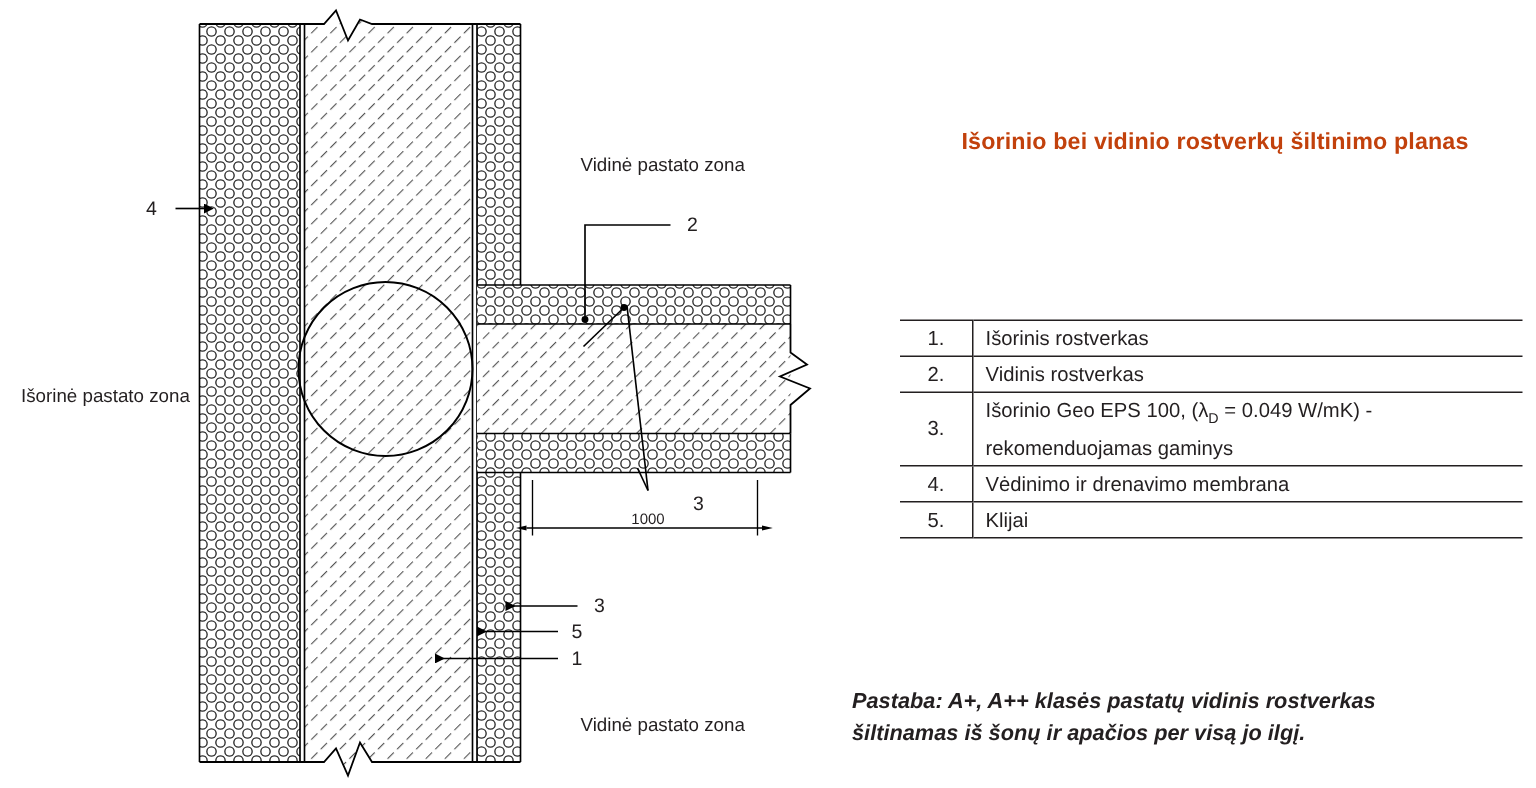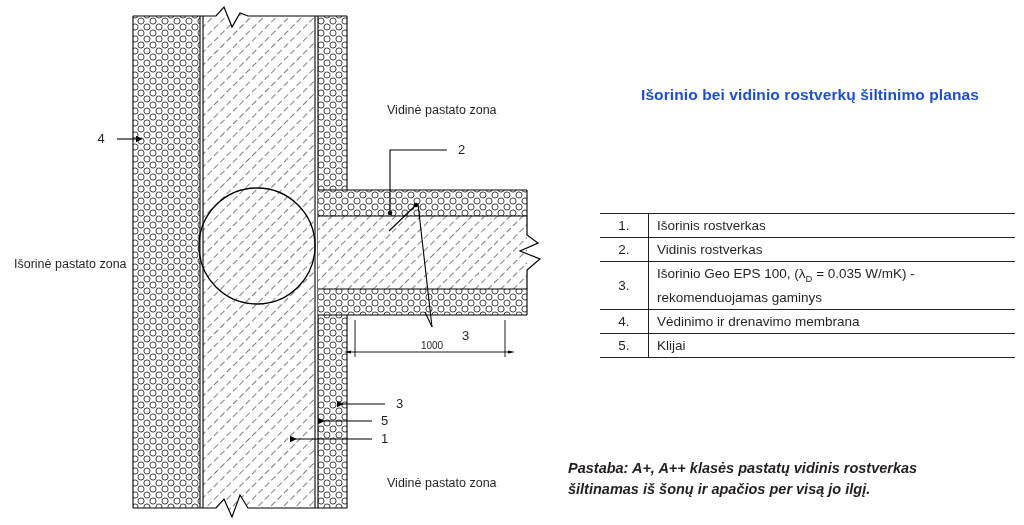--- a/index.html
+++ b/index.html
@@ -55,21 +55,21 @@
 
   #plan-title {
     position: absolute;
     left: 45px;
     top: 86px;
     width: 410px;
     text-align: center;
     font-size: 15.5px;
     font-weight: bold;
     letter-spacing: 0.1px;
-    color: #1d4ed8;
+    color: #c2410c;
   }
 
   
   #legend-table {
     position: absolute;
     left: 40px;
     top: 213px;
     width: 415px;
     border-collapse: collapse;
     font-size: 13.5px;
@@ -258,21 +258,21 @@
         <td class="num-cell">1.</td>
         <td class="desc-cell">Išorinis rostverkas</td>
       </tr>
       <tr>
         <td class="num-cell">2.</td>
         <td class="desc-cell">Vidinis rostverkas</td>
       </tr>
       <tr>
         <td class="num-cell">3.</td>
         <td class="desc-cell">
-          <span>Išorinio Geo EPS 100, (</span><span>λ</span><span class="lambda-sub">D</span><span> = 0.035 W/mK) -</span>
+          <span>Išorinio Geo EPS 100, (</span><span>λ</span><span class="lambda-sub">D</span><span> = 0.049 W/mK) -</span>
           <span class="desc-line2">rekomenduojamas gaminys</span>
         </td>
       </tr>
       <tr>
         <td class="num-cell">4.</td>
         <td class="desc-cell">Vėdinimo ir drenavimo membrana</td>
       </tr>
       <tr>
         <td class="num-cell">5.</td>
         <td class="desc-cell">Klijai</td>

